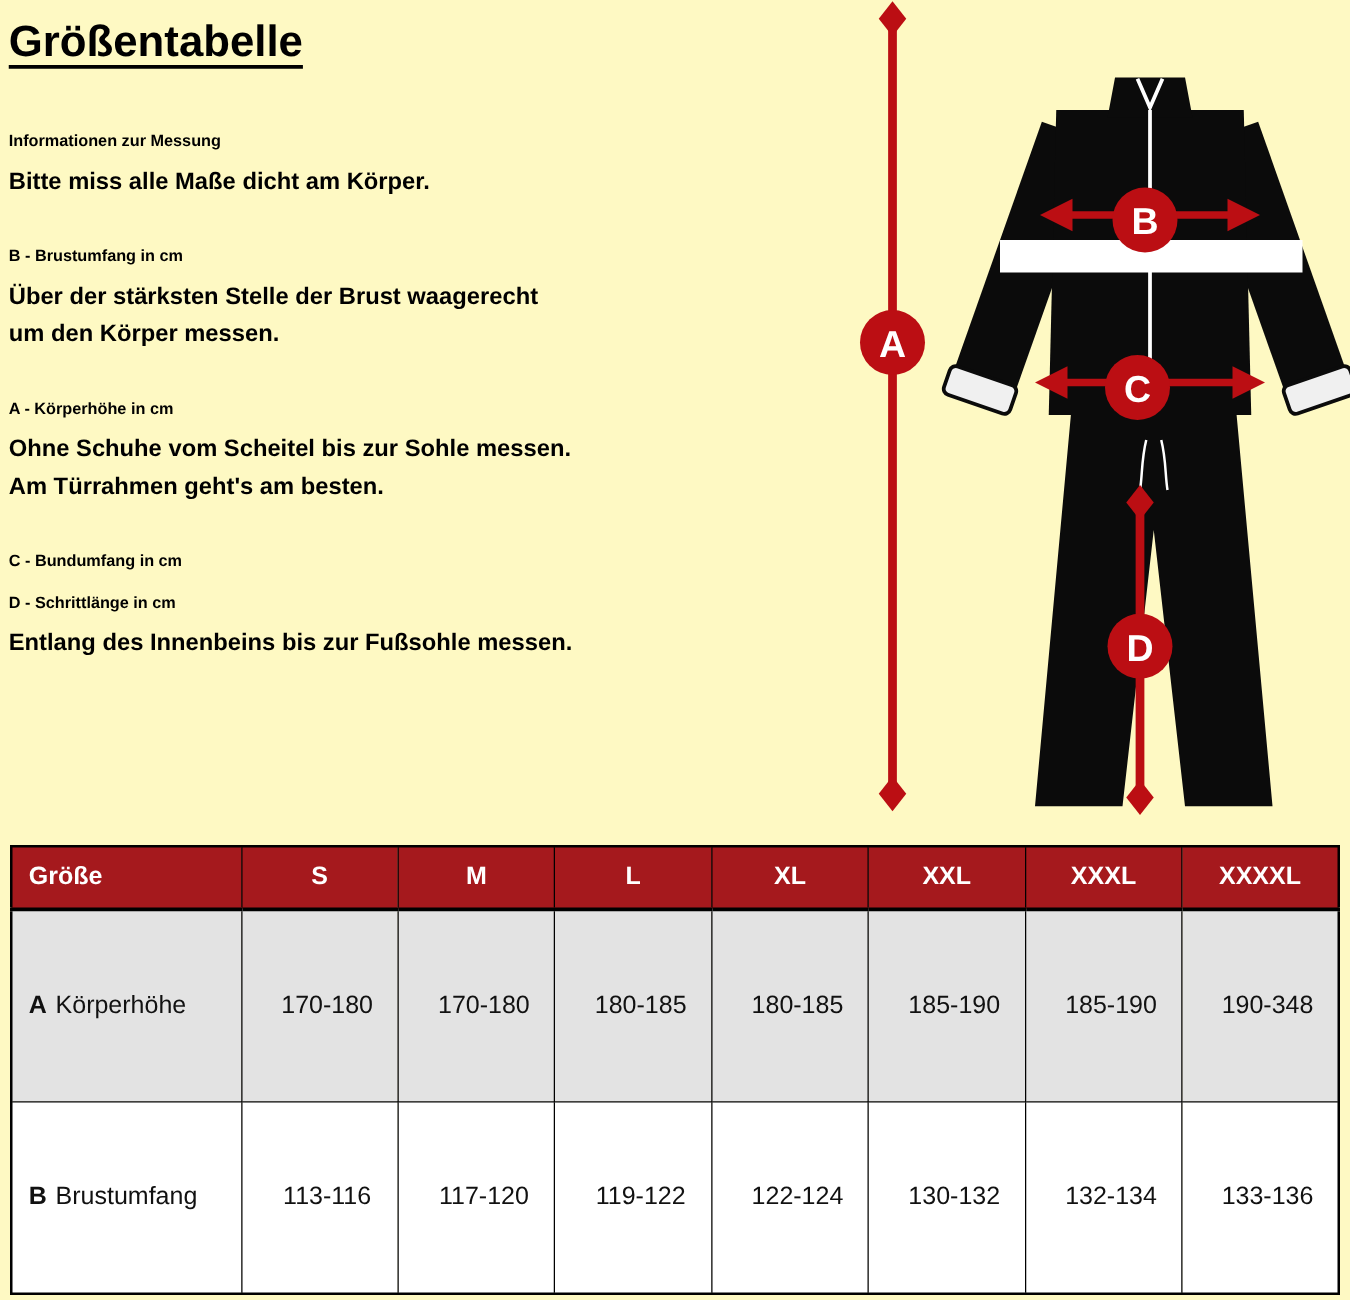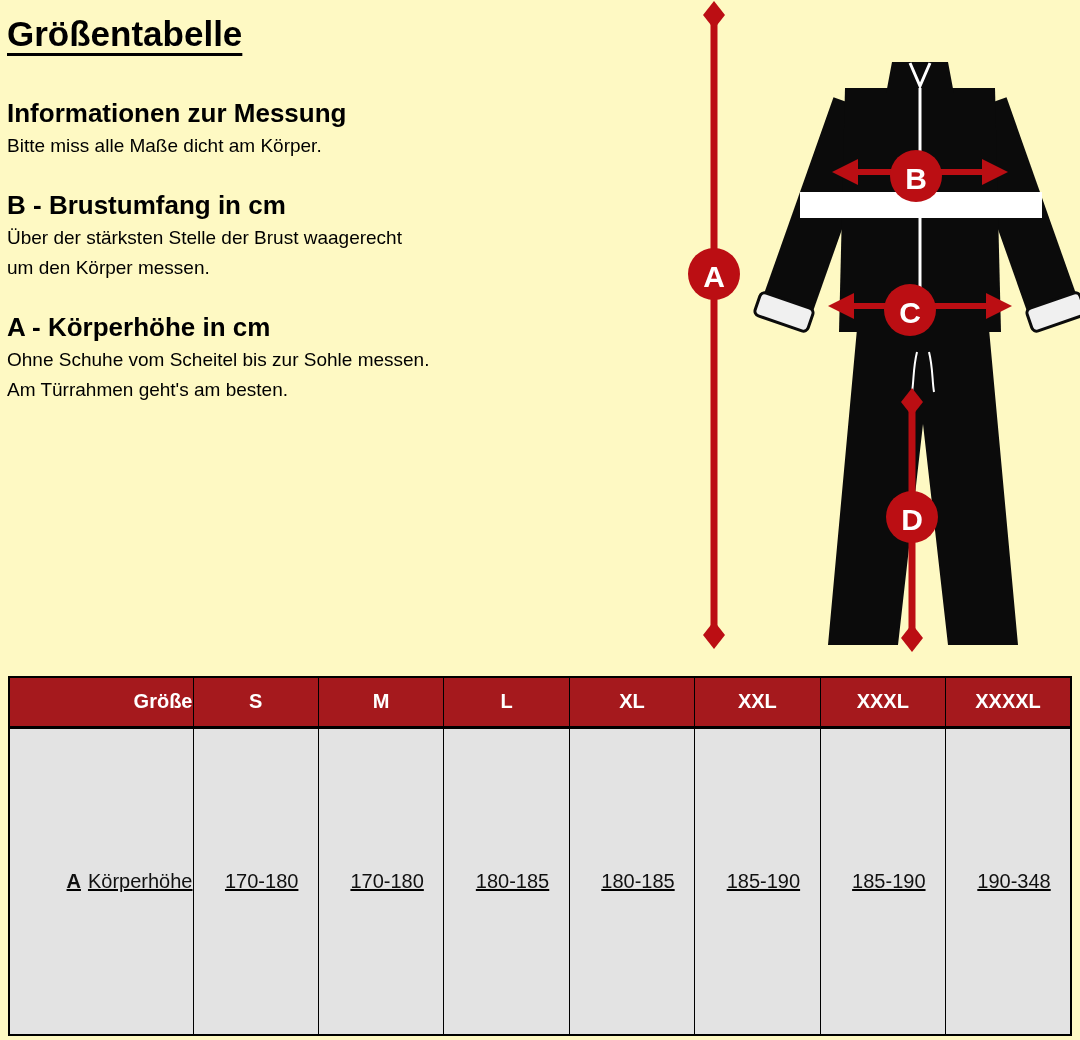--- a/index.html
+++ b/index.html
@@ -13,22 +13,22 @@
   .canvas{
     position:relative;width:1080px;height:1040px;background:#fef9c3;overflow:hidden;
     color:#000;font-family:"Liberation Sans", sans-serif;
   }
   
   .left-col{position:absolute;left:7px;top:14px;width:610px;}
   .title{
     font-size:35px;font-weight:700;margin:0 0 44px 0;
     text-decoration:underline;text-decoration-thickness:3px;text-underline-offset:7px;
   }
-  .info-head,.sec-head{font-size:26px;font-weight:700;margin:0 0 3px 0;line-height:30px;}
-  .info-sub,.sec-body{font-size:19px;font-weight:400;margin:0 0 29px 0;line-height:30px;white-space:pre-line;}
+  .info-head,.sec-head{font-size:13px;font-weight:700;margin:0 0 3px 0;line-height:30px;}
+  .info-sub,.sec-body{font-size:19px;font-weight:700;margin:0 0 29px 0;line-height:30px;white-space:pre-line;}
   
   .figure{position:absolute;left:680px;top:0;}
   .garment{fill:var(--garment);}
   .sleeve{stroke:var(--garment);stroke-width:52;fill:none;}
   .cuff{fill:#f0f0f0;stroke:var(--garment);stroke-width:3;}
   .whiteline{stroke:#ffffff;stroke-width:3;fill:none;}
   .thin{stroke-width:2;}
   .mk-fill{fill:var(--marker-red);}
   .mk-stroke{stroke:var(--marker-red);}
   .mk-letter{
@@ -40,22 +40,22 @@
     position:absolute;left:8px;top:676px;width:1064px;height:360px;
     border-collapse:collapse;table-layout:fixed;border:2px solid #000;
     font-size:20px;
   }
   .size-table col.c0{width:184px;}
   .size-table th,.size-table td{border:1px solid #000;text-align:center;padding:0;}
   .size-table thead th{
     background:var(--header-red);color:#fff;font-weight:700;height:50px;
     border-bottom:3px solid #000;
   }
-  .size-table th.lbl,.size-table td.lbl{text-align:right;padding-left:25px;}
-  .size-table tbody tr{height:77px;text-decoration:underline;}
+  .size-table th.lbl,.size-table td.lbl{text-align:left;padding-left:13px;}
+  .size-table tbody tr{height:77px;}
   .size-table tbody tr:nth-child(odd){background:var(--row-gray);}
   .size-table tbody tr:nth-child(even){background:#ffffff;}
   .size-table td{font-weight:400;color:#111;padding-left:12px;}
   .ltr{font-weight:700;margin-right:7px;}
 </style>
 </head>
 <body>
 
 <div class="canvas">
 
@@ -69,20 +69,25 @@
       <div class="sec-head">B - Brustumfang in cm</div>
       <p class="sec-body">Über der stärksten Stelle der Brust waagerecht
 um den Körper messen.</p>
     </div>
     <div class="section">
       <div class="sec-head">A - Körperhöhe in cm</div>
       <p class="sec-body">Ohne Schuhe vom Scheitel bis zur Sohle messen.
 Am Türrahmen geht's am besten.</p>
     </div>
     <div class="section">
+      <div class="sec-head">C - Bundumfang in cm</div>
+    </div>
+    <div class="section">
+      <div class="sec-head">D - Schrittlänge in cm</div>
+      <p class="sec-body">Entlang des Innenbeins bis zur Fußsohle messen.</p>
     </div>
   </div>
 
   <svg class="figure" width="400" height="660" viewBox="0 0 400 660">
     <g>
 
       <path d="M178 318 L308 318 L338 645 L268 645 L243 424 L218 645 L148 645 Z" class="garment"></path>
       <path d="M237 352 C233 368 234 380 232 392 M249 352 C253 368 252 380 254 392" class="whiteline thin"></path>
 
       <path d="M178 106 L108 304" class="sleeve"></path>
@@ -164,16 +169,26 @@
       <tr>
         <td class="lbl"><span class="ltr">A</span><span>Körperhöhe</span></td>
         <td>170-180</td>
         <td>170-180</td>
         <td>180-185</td>
         <td>180-185</td>
         <td>185-190</td>
         <td>185-190</td>
         <td>190-348</td>
       </tr>
+      <tr>
+        <td class="lbl"><span class="ltr">B</span><span>Brustumfang</span></td>
+        <td>113-116</td>
+        <td>117-120</td>
+        <td>119-122</td>
+        <td>122-124</td>
+        <td>130-132</td>
+        <td>132-134</td>
+        <td>133-136</td>
+      </tr>
     </tbody>
   </table>
 
 </div>
 
 </body></html>

